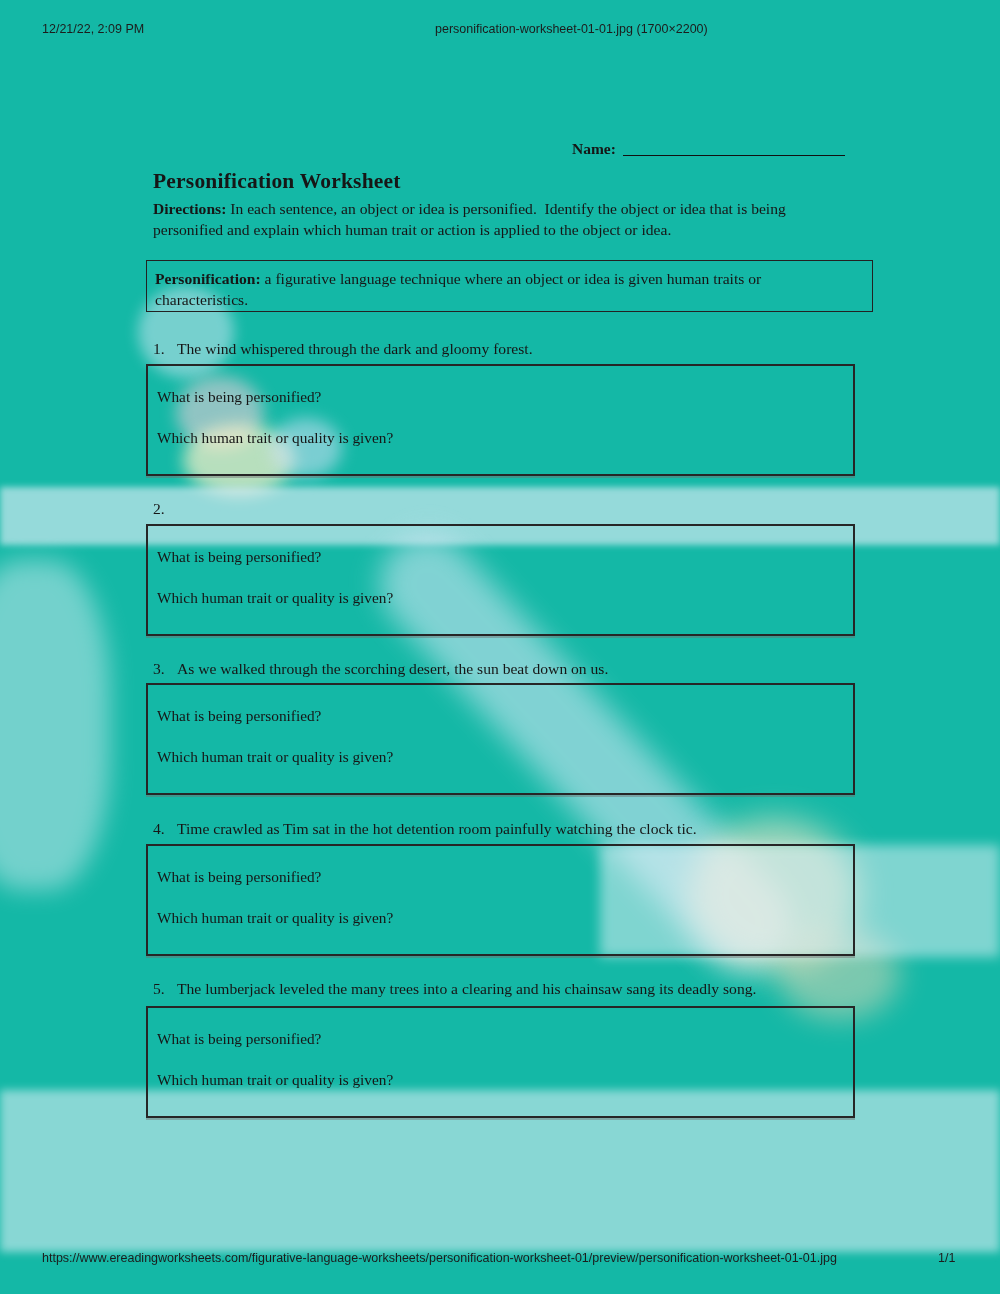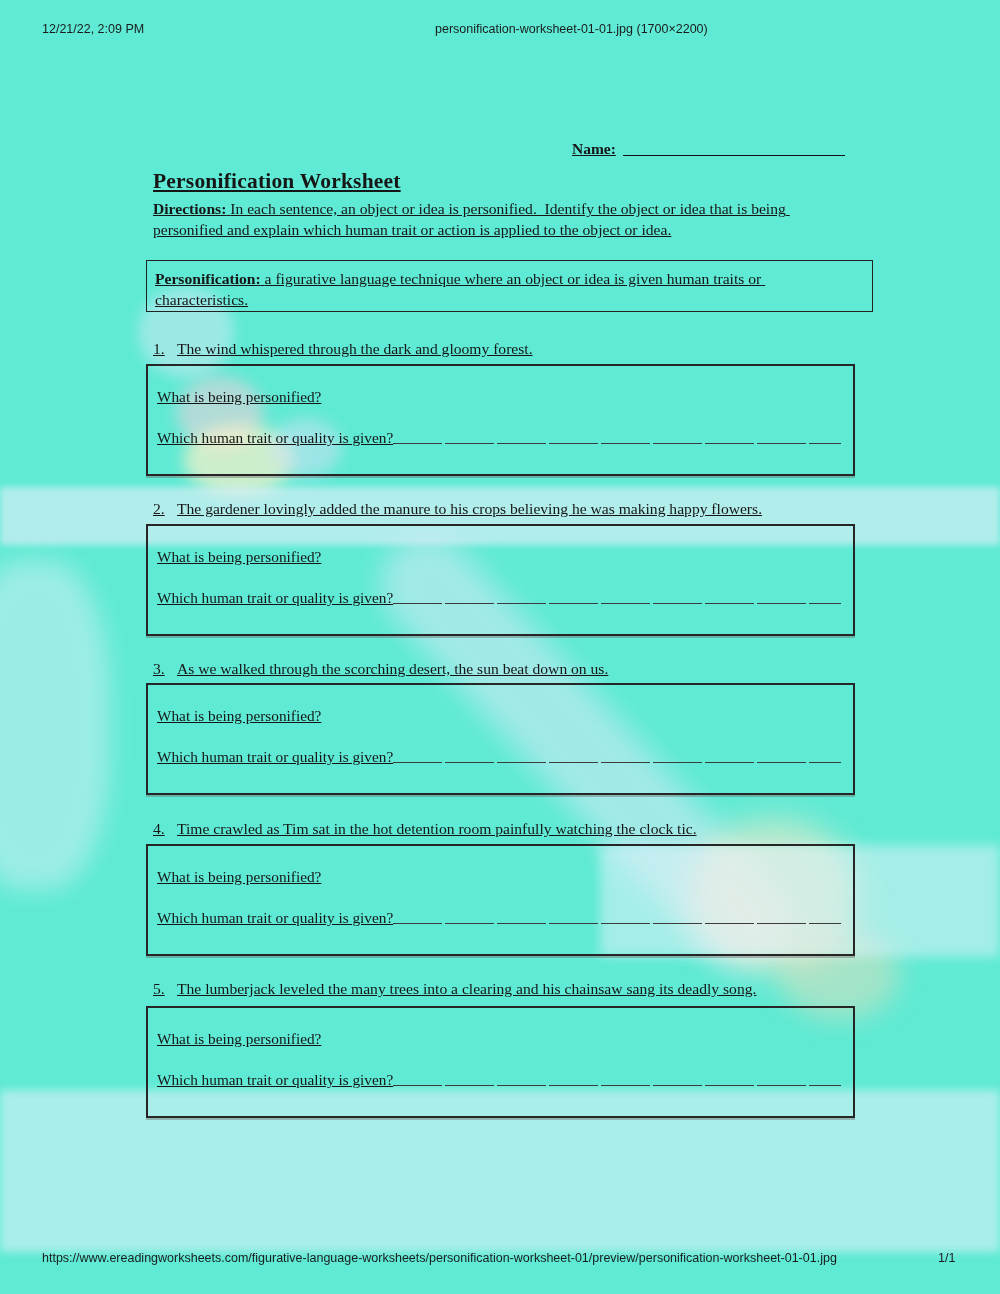--- a/index.html
+++ b/index.html
@@ -1,19 +1,19 @@
 <!DOCTYPE html>
 <html><head>
 <meta charset="utf-8">
 <style>
   html,body{margin:0;padding:0;background:#ffffff;}
   .page{
     position:relative;
     width:1000px;height:1294px;
-    background:#5eead4;
+    background:#14b8a6;
     overflow:hidden;
     font-family:"Liberation Serif","DejaVu Serif",serif;
     color:#161616;
   }
   
   .chrome{
     position:absolute;
     font-family:"Liberation Sans","DejaVu Sans",sans-serif;
     font-size:12.5px;color:#1c1c1c;white-space:nowrap;
   }
@@ -29,21 +29,21 @@
   .wm-blue2   {left:270px;top:418px;width:72px;height:60px;background:#cfe1f6;opacity:.55;filter:blur(8px);}
   .wm-band1   {left:0;top:487px;width:1000px;height:58px;background:#e4effa;opacity:.62;filter:blur(3px);border-radius:0;}
   .wm-left    {left:-40px;top:560px;width:150px;height:330px;background:#e6f0fa;opacity:.45;filter:blur(12px);border-radius:40%;}
   .wm-ribbon  {left:430px;top:516px;width:560px;height:96px;background:#d9e9f8;opacity:.55;filter:blur(14px);
                transform:rotate(47deg);transform-origin:0 0;border-radius:48px;}
   .wm-warm    {left:688px;top:818px;width:172px;height:152px;background:#fbe9c9;opacity:.60;filter:blur(16px);}
   .wm-warm2   {left:778px;top:928px;width:122px;height:92px;background:#f8ddba;opacity:.45;filter:blur(14px);}
   .wm-band3   {left:600px;top:845px;width:400px;height:112px;background:#e9f2fb;opacity:.50;filter:blur(6px);border-radius:0;}
   .wm-band2   {left:0;top:1090px;width:1000px;height:162px;background:#e8f2fb;opacity:.55;filter:blur(4px);border-radius:0;}
   
-  .abs{position:absolute;text-decoration:underline;}
+  .abs{position:absolute;}
   .name-row{left:572px;top:140px;width:273px;display:flex;font-size:15.5px;}
   .name-row b{font-weight:bold;}
   .name-line{flex:1;height:1px;border-bottom:1.6px solid #111;margin:0 0 2px 7px;align-self:flex-end;}
   .ws-title{left:153px;top:157px;font-size:21.5px;font-weight:bold;letter-spacing:.2px;margin-top:12px;}
   .directions{left:153px;top:198px;width:700px;font-size:15.6px;line-height:21px;}
   .directions b{font-weight:bold;}
   .prewrap{white-space:pre-wrap;}
   .def-box{
     left:146px;top:260px;width:693px;height:42px;
     border:1.5px solid #222;
@@ -56,21 +56,21 @@
   .sentence .num{width:24px;flex:0 0 24px;}
   .answer-box{
     left:146px;width:684px;height:108px;
     border:2px solid #262626;
     box-shadow:0 2px 0 rgba(110,110,110,.45);
     padding:0 12px 0 9px;
     font-size:15.3px;
   }
   .prompt-row{display:flex;line-height:19px;}
   .prompt-row.first{margin-top:21px;flex-direction:column;}
-  .prompt-row.second{margin-top:19px;}
+  .prompt-row.second{margin-top:19px;flex-direction:column;}
   .blank{
     flex:1;height:1px;align-self:flex-end;margin-bottom:3px;
     background:repeating-linear-gradient(90deg,#3c3c3c 0 49px,rgba(0,0,0,0) 49px 52px);
   }
   .blank.gap{margin-left:7px;}
 </style>
 </head>
 <body>
 
 <div class="page">
@@ -117,21 +117,20 @@
       <div class="blank gap"></div>
     </div>
     <div class="prompt-row second">
       <span>Which human trait or quality is given?</span>
       <div class="blank"></div>
     </div>
   </div>
 
   <div class="abs sentence" style="top:499px">
     <span class="num">2.</span>
-    <span>The gardener lovingly added the manure to his crops believing he was making happy flowers.</span>
   </div>
   <div class="abs answer-box" style="top:524px">
     <div class="prompt-row first">
       <span>What is being personified?</span>
       <div class="blank gap"></div>
     </div>
     <div class="prompt-row second">
       <span>Which human trait or quality is given?</span>
       <div class="blank"></div>
     </div>

